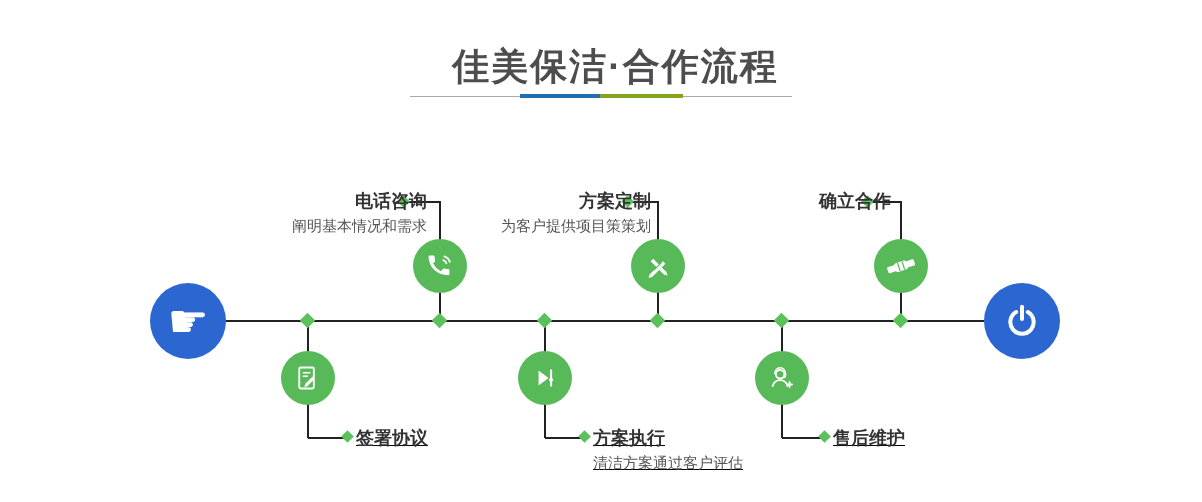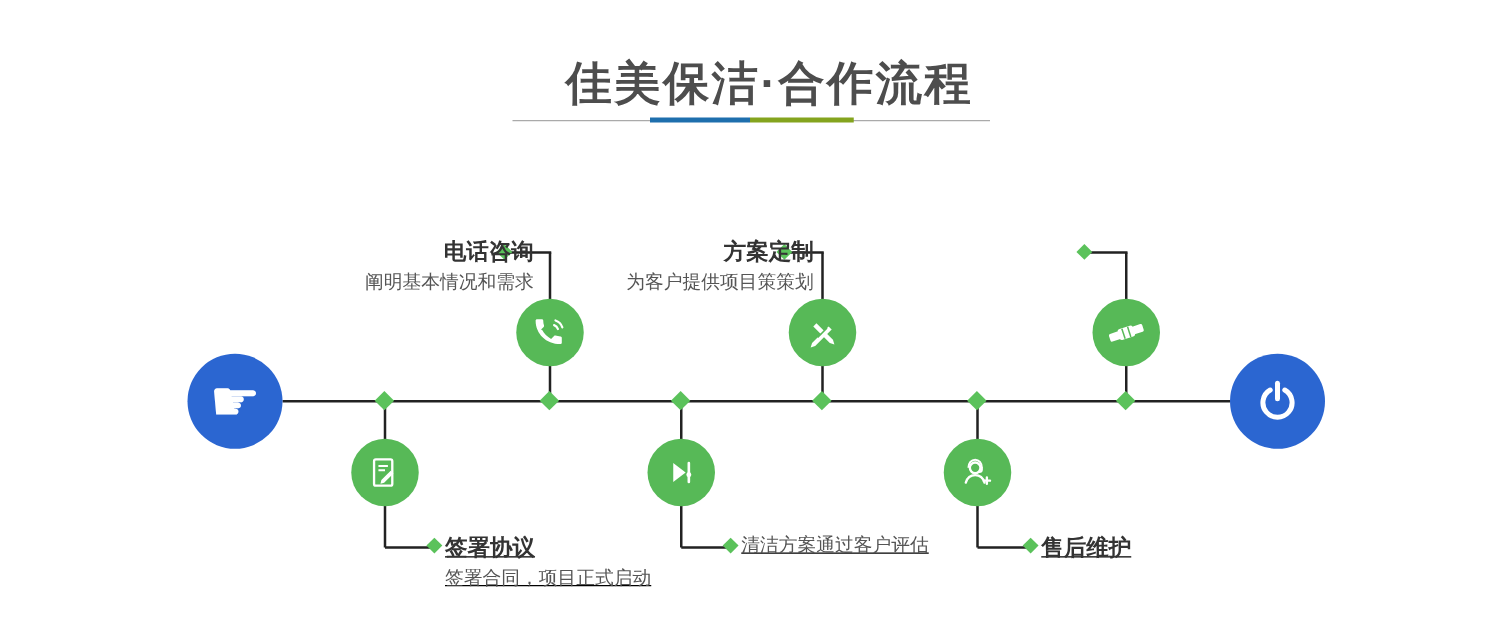--- a/index.html
+++ b/index.html
@@ -147,26 +147,27 @@
 
   <div class="steplabel toplabel" style="right:580px;">
     <div class="t">方案定制</div>
     <div class="d">为客户提供项目策策划</div>
   </div>
   <div class="steplabel toplabel" style="right:804px;">
     <div class="t">电话咨询</div>
     <div class="d">阐明基本情况和需求</div>
   </div>
   <div class="steplabel toplabel" style="right:340px;">
+    <div class="t">确立合作</div>
   </div>
 
   <div class="steplabel botlabel" style="left:356px;">
     <div class="t">签署协议</div>
-    <div class="d">签署合同，项目正式启动</div>
   </div>
   <div class="steplabel botlabel" style="left:593px;">
+    <div class="t">方案执行</div>
     <div class="d">清洁方案通过客户评估</div>
   </div>
   <div class="steplabel botlabel" style="left:833px;text-align:right;">
     <div class="t">售后维护</div>
   </div>
 
 </div>
 
 </body></html>

